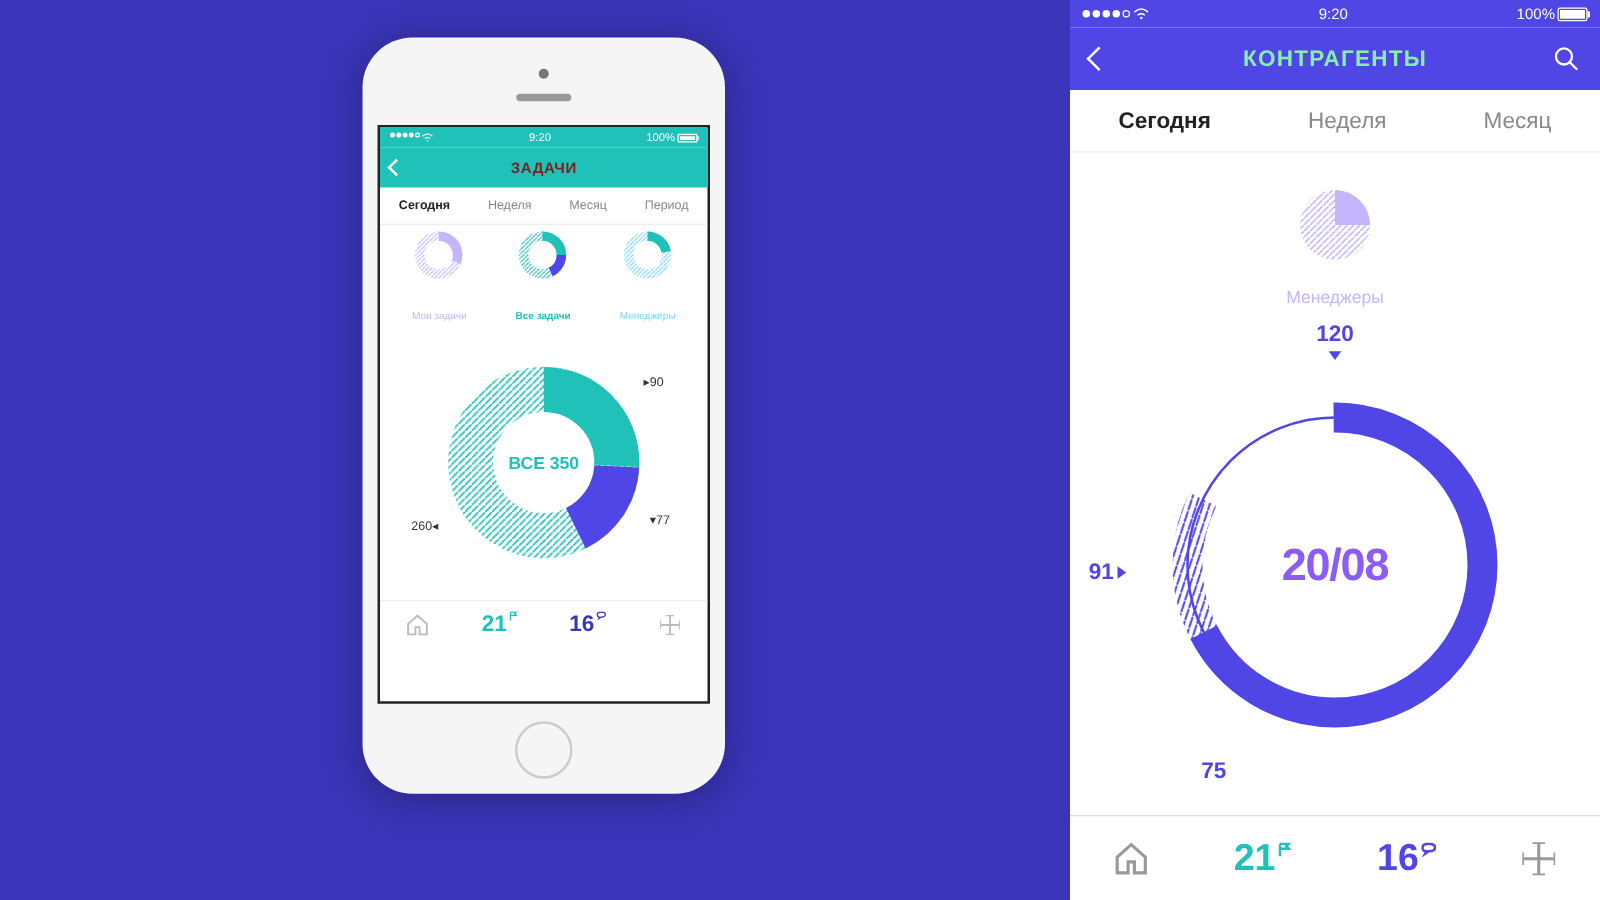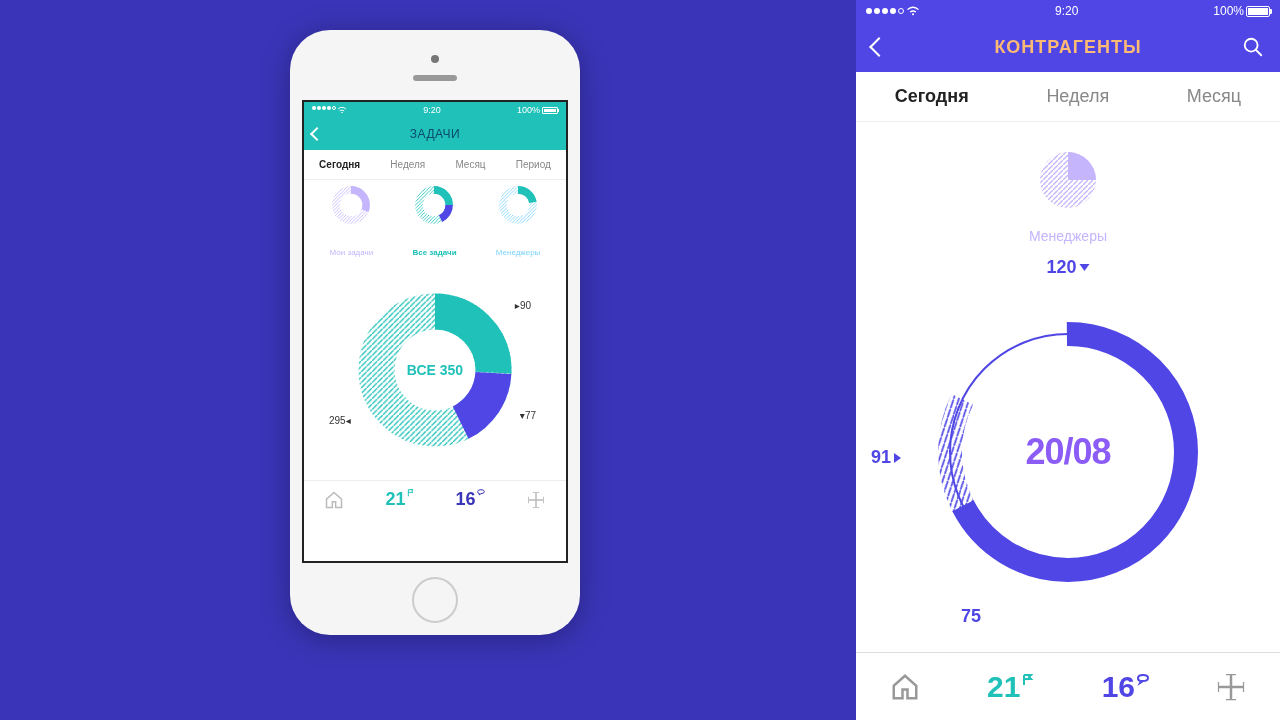--- a/index.html
+++ b/index.html
@@ -12,21 +12,21 @@
 .phone-home-btn { position: absolute; bottom: 12px; left: 50%; transform: translateX(-50%); width: 46px; height: 46px; border: 2px solid #ccc; border-radius: 50%; }
 .phone-screen { position: absolute; top: 70px; left: 12px; right: 12px; bottom: 72px; background: #fff; border: 2px solid #222; overflow: hidden; }
 
 
 .sm-status { height: 16px; background: #1fc1b8; display: flex; align-items: center; justify-content: space-between; padding: 0 8px; color: #fff; font-size: 9px; }
 .sm-dots { display: flex; gap: 1px; }
 .sm-dot { width: 4px; height: 4px; border-radius: 50%; background: #fff; }
 .sm-dot.hollow { background: none; border: 1px solid #fff; }
 .sm-header { height: 32px; background: #1fc1b8; display: flex; align-items: center; justify-content: center; position: relative; }
 .sm-back { position: absolute; left: 8px; top:50%; transform:translateY(-50%); width: 10px; height: 10px; border-left: 2px solid #fff; border-bottom: 2px solid #fff; transform: translateY(-50%) rotate(45deg); }
-.sm-title { color: #0c4a6e; font-size: 12px; font-weight: 400; letter-spacing: 0.5px; }
+.sm-title { color: #7f1d1d; font-size: 12px; font-weight: 700; letter-spacing: 0.5px; }
 .sm-tabs { height: 30px; display: flex; align-items: center; justify-content: space-around; border-bottom: 1px solid #eee; position: relative; }
 .sm-tab { font-size: 10px; color: #888; }
 .sm-tab.active { color: #222; font-weight: 700; }
 .sm-tab-marker { position: absolute; top: -6px; left: 25px; width: 0; height: 0; border-left: 6px solid transparent; border-right: 6px solid transparent; border-top: 6px solid #1fc1b8; }
 .sm-mini-donuts { height: 80px; display: flex; align-items: center; justify-content: space-around; padding: 0 6px; }
 .sm-mini-donut { text-align: center; }
 .sm-mini-donut svg { width: 42px; height: 42px; }
 .sm-mini-label { font-size: 8px; margin-top: 18px; }
 .sm-big-donut { height: 220px; display: flex; align-items: center; justify-content: center; position: relative; }
 .sm-big-donut svg { width: 180px; height: 180px; }
@@ -46,21 +46,21 @@
 .lg-dot { width: 6px; height: 6px; border-radius: 50%; background: #fff; }
 .lg-dot.hollow { background: none; border: 1px solid #fff; }
 .lg-wifi { width: 14px; height: 10px; }
 .lg-battery { display: flex; align-items: center; gap: 2px; }
 .lg-batt-icon { width: 24px; height: 11px; border: 1px solid #fff; border-radius: 2px; position: relative; }
 .lg-batt-icon::after { content: ''; position: absolute; right: -3px; top: 2px; width: 2px; height: 5px; background: #fff; border-radius: 0 1px 1px 0; }
 .lg-batt-fill { display: block; margin: 1px; height: 7px; width: 20px; background: #fff; }
 .lg-header { height: 50px; background: #4f46e5; display: flex; align-items: center; justify-content: center; position: relative; }
 .lg-back { position: absolute; left: 16px; width: 14px; height: 14px; border-left: 2px solid #fff; border-bottom: 2px solid #fff; transform: rotate(45deg); }
 .lg-search { position: absolute; right: 16px; width: 22px; height: 22px; }
-.lg-title { color: #fdba74; font-size: 18px; font-weight: 800; letter-spacing: 1px; }
+.lg-title { color: #86efac; font-size: 18px; font-weight: 800; letter-spacing: 1px; }
 .lg-tabs { height: 50px; display: flex; align-items: center; justify-content: space-around; border-bottom: 1px solid #eee; position: relative; }
 .lg-tab { font-size: 18px; color: #888; }
 .lg-tab.active { color: #222; font-weight: 700; }
 .lg-tab-marker { position: absolute; top: -9px; left: 56px; width: 0; height: 0; border-left: 9px solid transparent; border-right: 9px solid transparent; border-top: 9px solid #4f46e5; }
 .lg-mini-donuts { height: 130px; display: flex; align-items: center; justify-content: space-around; padding: 10px 10px 0; }
 .lg-mini-item { text-align: center; position: relative; }
 .lg-mini-item svg { width: 80px; height: 80px; }
 .lg-mini-num { position: absolute; top: 32px; left: 0; right: 0; font-size: 16px; font-weight: 600; }
 .lg-mini-label { font-size: 14px; margin-top: 4px; }
 .lg-big-area { height: 400px; position: relative; display: flex; align-items: center; justify-content: center; }
@@ -167,21 +167,21 @@
               <path d="M0 6 L6 0" stroke="#1fc1b8" stroke-width="1.5"></path>
             </pattern>
           </defs>
         <circle cx="100" cy="100" r="65" fill="none" stroke="url(#hatch-teal-big)" stroke-width="40"></circle>
         <circle cx="100" cy="100" r="65" fill="none" stroke="#1fc1b8" stroke-width="40" stroke-dasharray="105 310" transform="rotate(-90 100 100)"></circle>
         <circle cx="100" cy="100" r="65" fill="none" stroke="#4f46e5" stroke-width="40" stroke-dasharray="69 340" transform="rotate(3 100 100)"></circle>
       </svg>
       <div class="sm-center-label">ВСЕ 350</div>
       <div class="sm-val-label" style="top:40px;right:35px;">▸<span>90</span></div>
       <div class="sm-val-label" style="top:150px;right:30px;">▾<span>77</span></div>
-      <div class="sm-val-label" style="top:155px;left:25px;"><span>295</span>◂</div>
+      <div class="sm-val-label" style="top:155px;left:25px;"><span>260</span>◂</div>
     </div>
 
     <div class="sm-bottom-nav">
       <svg class="sm-icon" viewBox="0 0 24 24">
           <path d="M3 11 L12 3 L21 11 V21 H14 V14 H10 V21 H3 Z"></path>
         </svg>
       <div class="sm-nav-num teal">
           <span>21</span>
           <svg class="tiny-flag" viewBox="0 0 12 12">
             <path d="M2 1 V11 M2 1 H9 L7 3 L9 5 H2"></path>
@@ -260,21 +260,21 @@
       <defs>
           <pattern id="hatch-ind-big" patternUnits="userSpaceOnUse" width="7" height="7">
             <path d="M0 7 L7 0" stroke="#4f46e5" stroke-width="1.6"></path>
           </pattern>
         </defs>
       <circle cx="160" cy="160" r="118" fill="none" stroke="#4f46e5" stroke-width="2"></circle>
       <circle cx="160" cy="160" r="118" fill="none" stroke="#4f46e5" stroke-width="24" stroke-dasharray="500 240" transform="rotate(-90 160 160)"></circle>
       <circle cx="160" cy="160" r="118" fill="none" stroke="url(#hatch-ind-big)" stroke-width="24" stroke-dasharray="110 630" transform="rotate(153 160 160)"></circle>
     </svg>
     <div class="lg-center-label">20/08</div>
-    <div class="lg-val-label" style="top:5px;left:50%;transform:translateX(-50%);flex-direction:row;align-items:center;">
+    <div class="lg-val-label" style="top:5px;left:50%;transform:translateX(-50%);flex-direction:column;align-items:center;">
         <span>120</span>
         <div class="lg-tri-down"></div>
       </div>
     <div class="lg-val-label" style="top:195px;left:15px;">
         <span>91</span>
         <div class="lg-tri-right"></div>
       </div>
     <div class="lg-val-label" style="bottom:25px;left:105px;">
         <span>75</span>
       </div>

